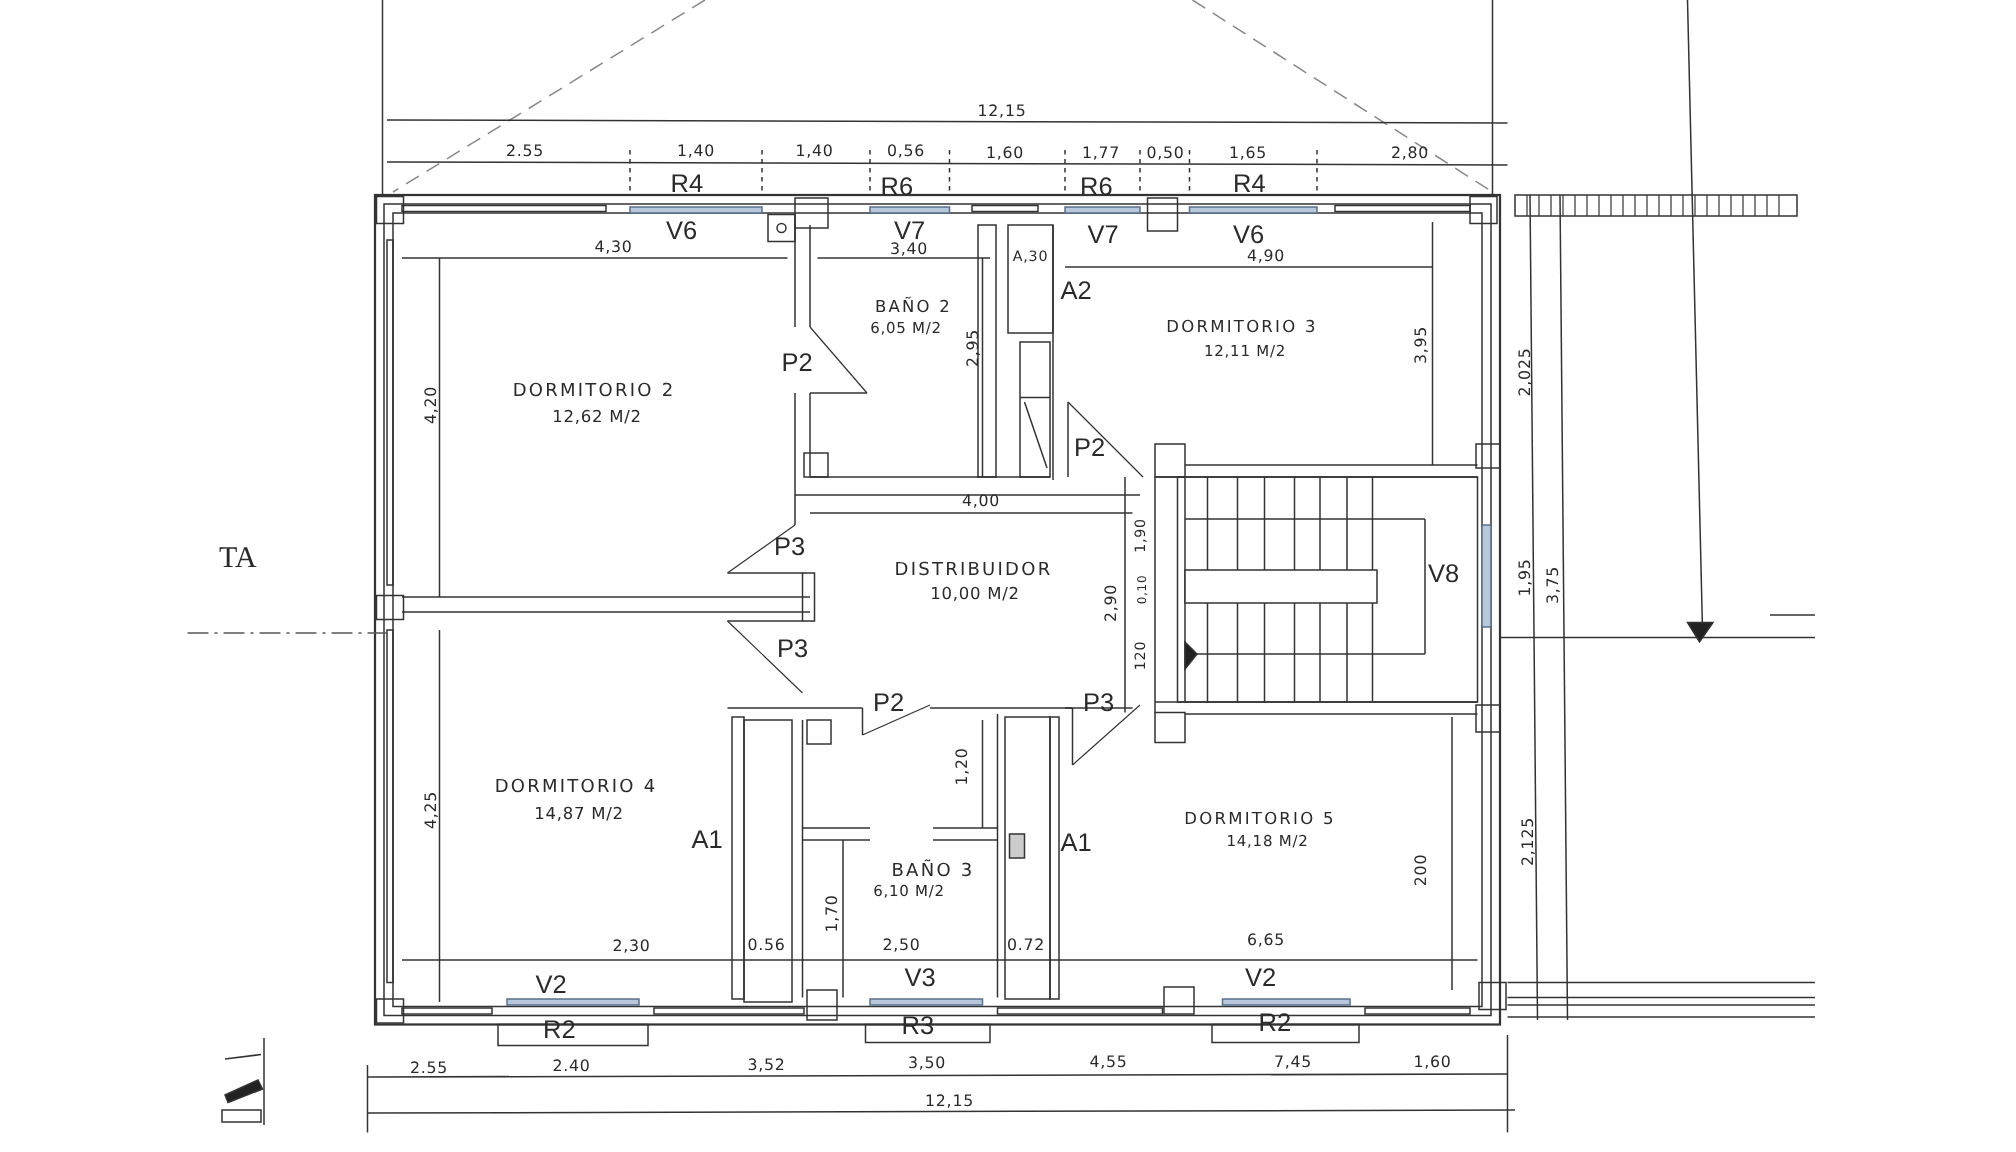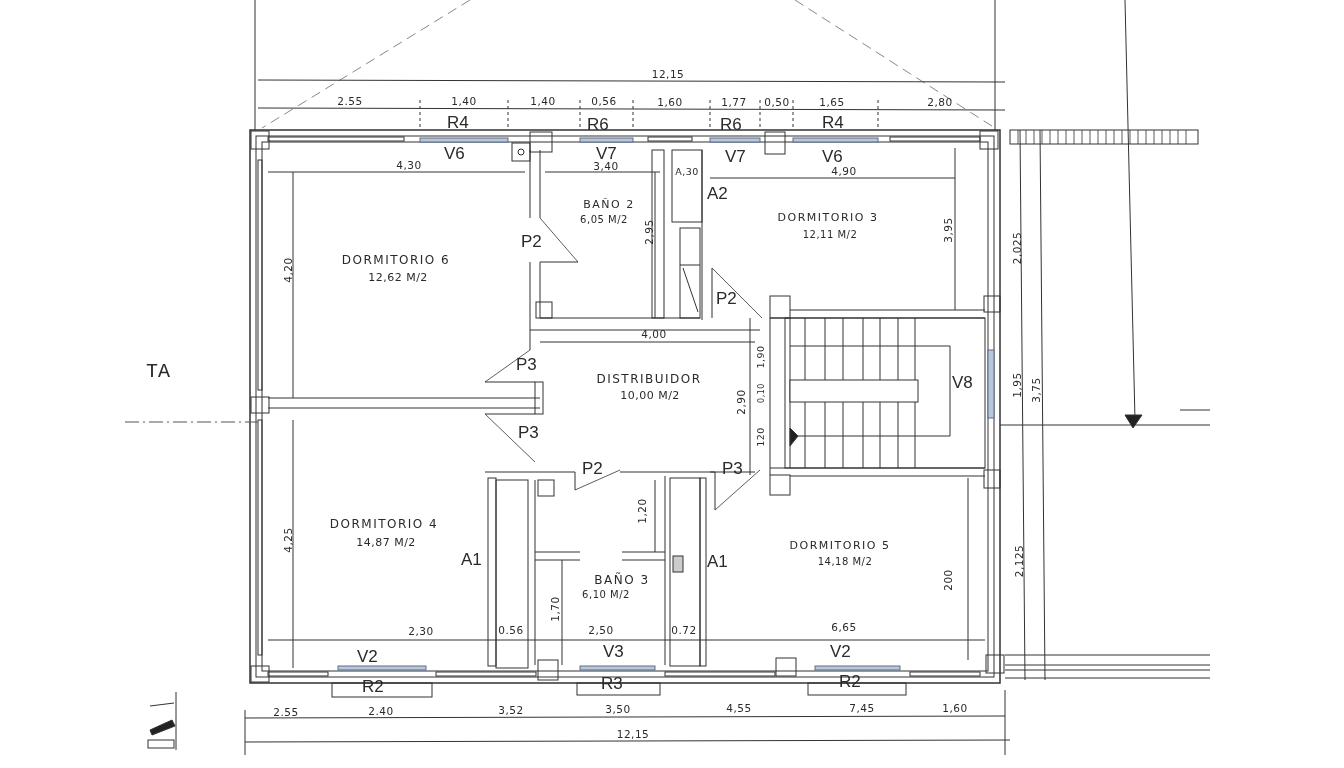--- a/index.html
+++ b/index.html
@@ -4,21 +4,21 @@
 <style>
   html,body{margin:0;padding:0;background:#ffffff;}
   body{width:1344px;height:768px;position:relative;overflow:hidden;font-family:"DejaVu Sans",sans-serif;color:#2a2a2a;}
   svg{position:absolute;left:0;top:0;}
   .lbl{position:absolute;white-space:nowrap;line-height:1;}
   .room{font-size:12px;letter-spacing:1.5px;transform:translateX(-50%);}
   .area{font-size:11px;letter-spacing:0.5px;text-align:right;transform:translateX(-50%);}
   .tag{font-size:17px;font-family:"Liberation Sans",sans-serif;}
   .dim{font-size:10.5px;letter-spacing:0.5px;transform:translateX(-50%);}
   .vdim{font-size:10.5px;letter-spacing:0.5px;transform:translate(-50%,-50%) rotate(-90deg);}
-  .big{font-size:20px;font-family:Liberation Mono, monospace;}
+  .big{font-size:20px;font-family:Liberation Serif, serif;}
 </style>
 </head>
 <body>
 
 <svg width="1344" height="768" viewBox="0 0 1344 768">
   <g stroke="#333" fill="none" stroke-width="1">
 
     <line x1="470" y1="0" x2="262" y2="128" stroke-dasharray="10,6" stroke="#888"></line>
     <line x1="795" y1="0" x2="995" y2="128" stroke-dasharray="10,6" stroke="#888"></line>
 
@@ -212,21 +212,21 @@
     <line x1="293" y1="420" x2="293" y2="668"></line>
     <line x1="268" y1="640" x2="985" y2="640"></line>
     <line x1="655" y1="480" x2="655" y2="552"></line>
     <line x1="562" y1="560" x2="562" y2="665"></line>
     <line x1="968" y1="478" x2="968" y2="660"></line>
   </g>
 </svg>
 
 <div class="lbl big" style="left:146px;top:362px;">TA</div>
 
-<div class="lbl room" style="left:396px;top:254px;">DORMITORIO 6</div>
+<div class="lbl room" style="left:396px;top:254px;">DORMITORIO 2</div>
 <div class="lbl area" style="left:398px;top:272px;">12,62 M/2</div>
 
 <div class="lbl room" style="left:609px;top:199px;font-size:11px;">BAÑO 2</div>
 <div class="lbl area" style="left:604px;top:215px;font-size:10px;">6,05 M/2</div>
 
 <div class="lbl room" style="left:828px;top:212px;font-size:11px;">DORMITORIO 3</div>
 <div class="lbl area" style="left:830px;top:230px;font-size:10px;">12,11 M/2</div>
 
 <div class="lbl room" style="left:649px;top:373px;">DISTRIBUIDOR</div>
 <div class="lbl area" style="left:650px;top:390px;">10,00 M/2</div>

